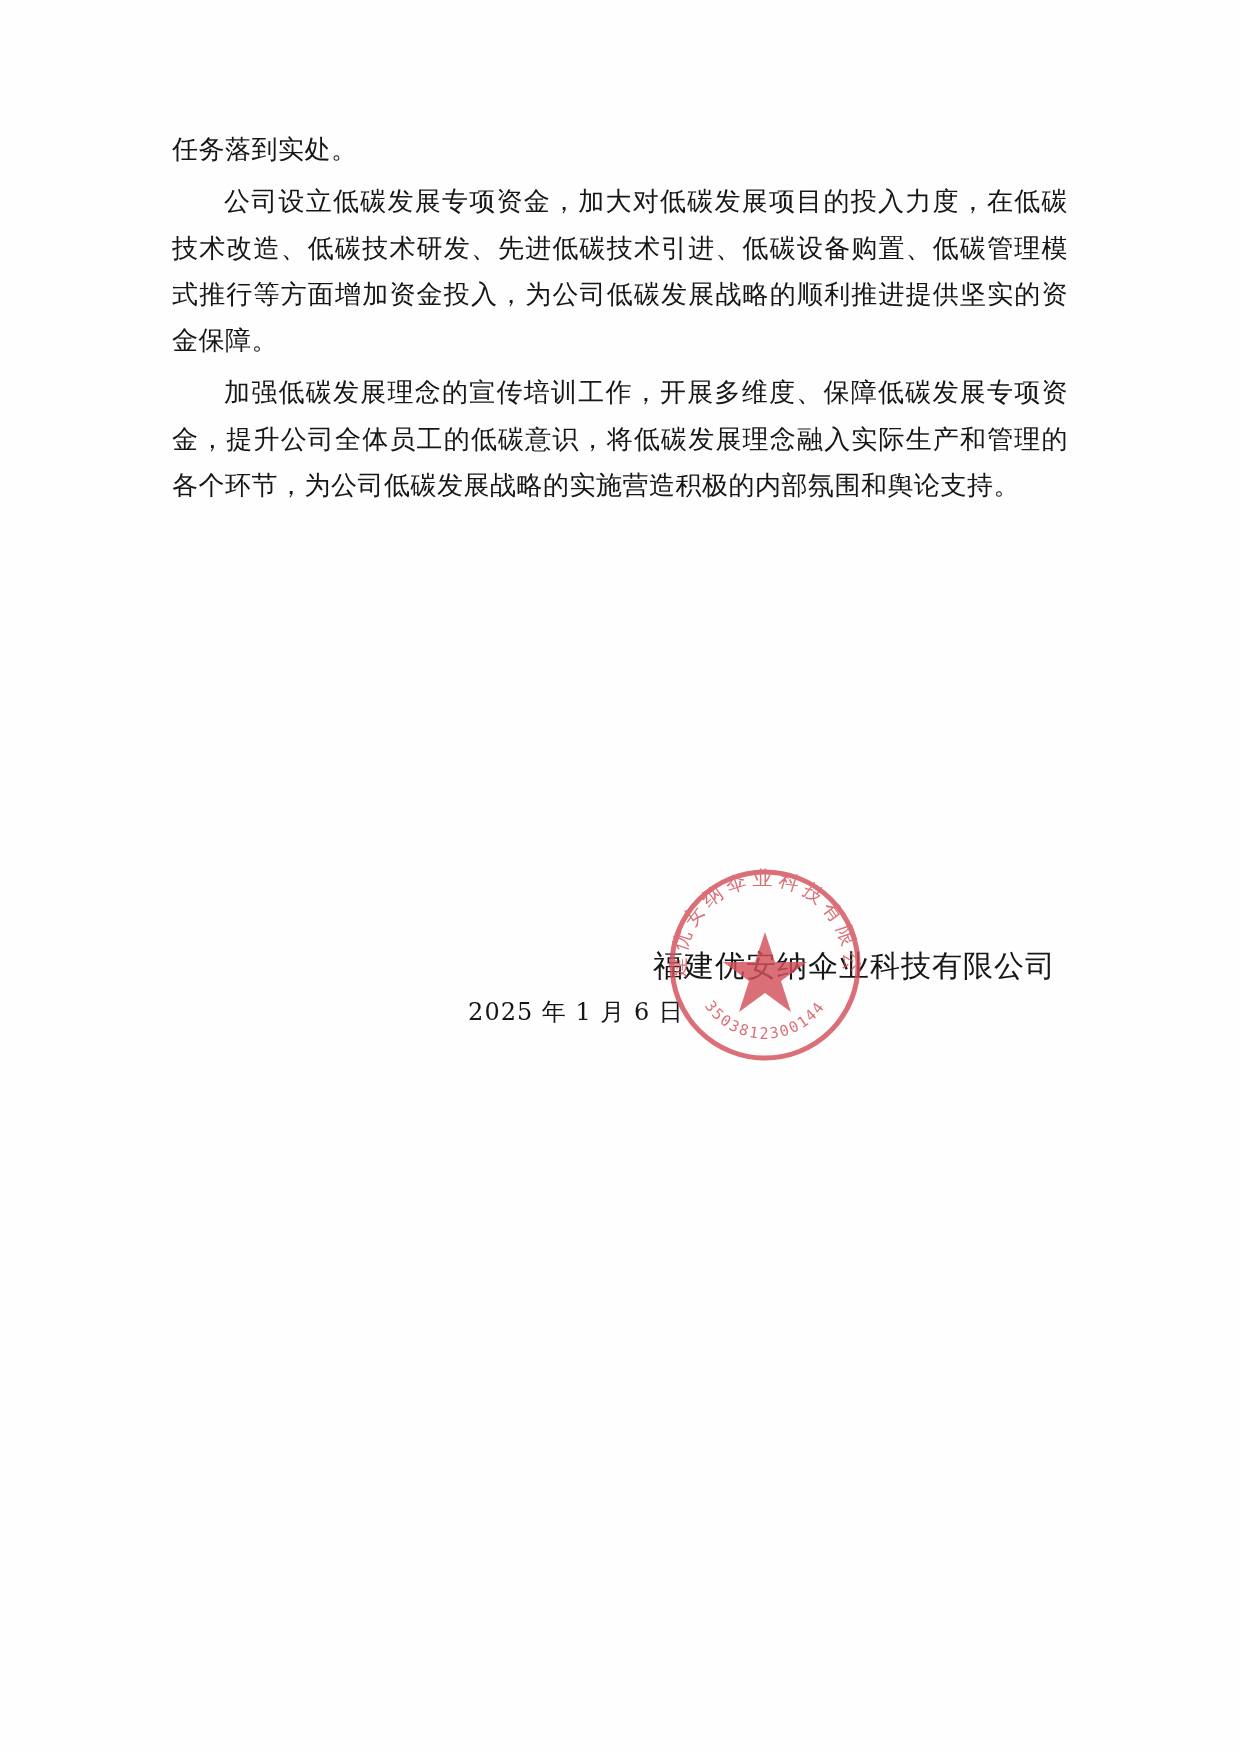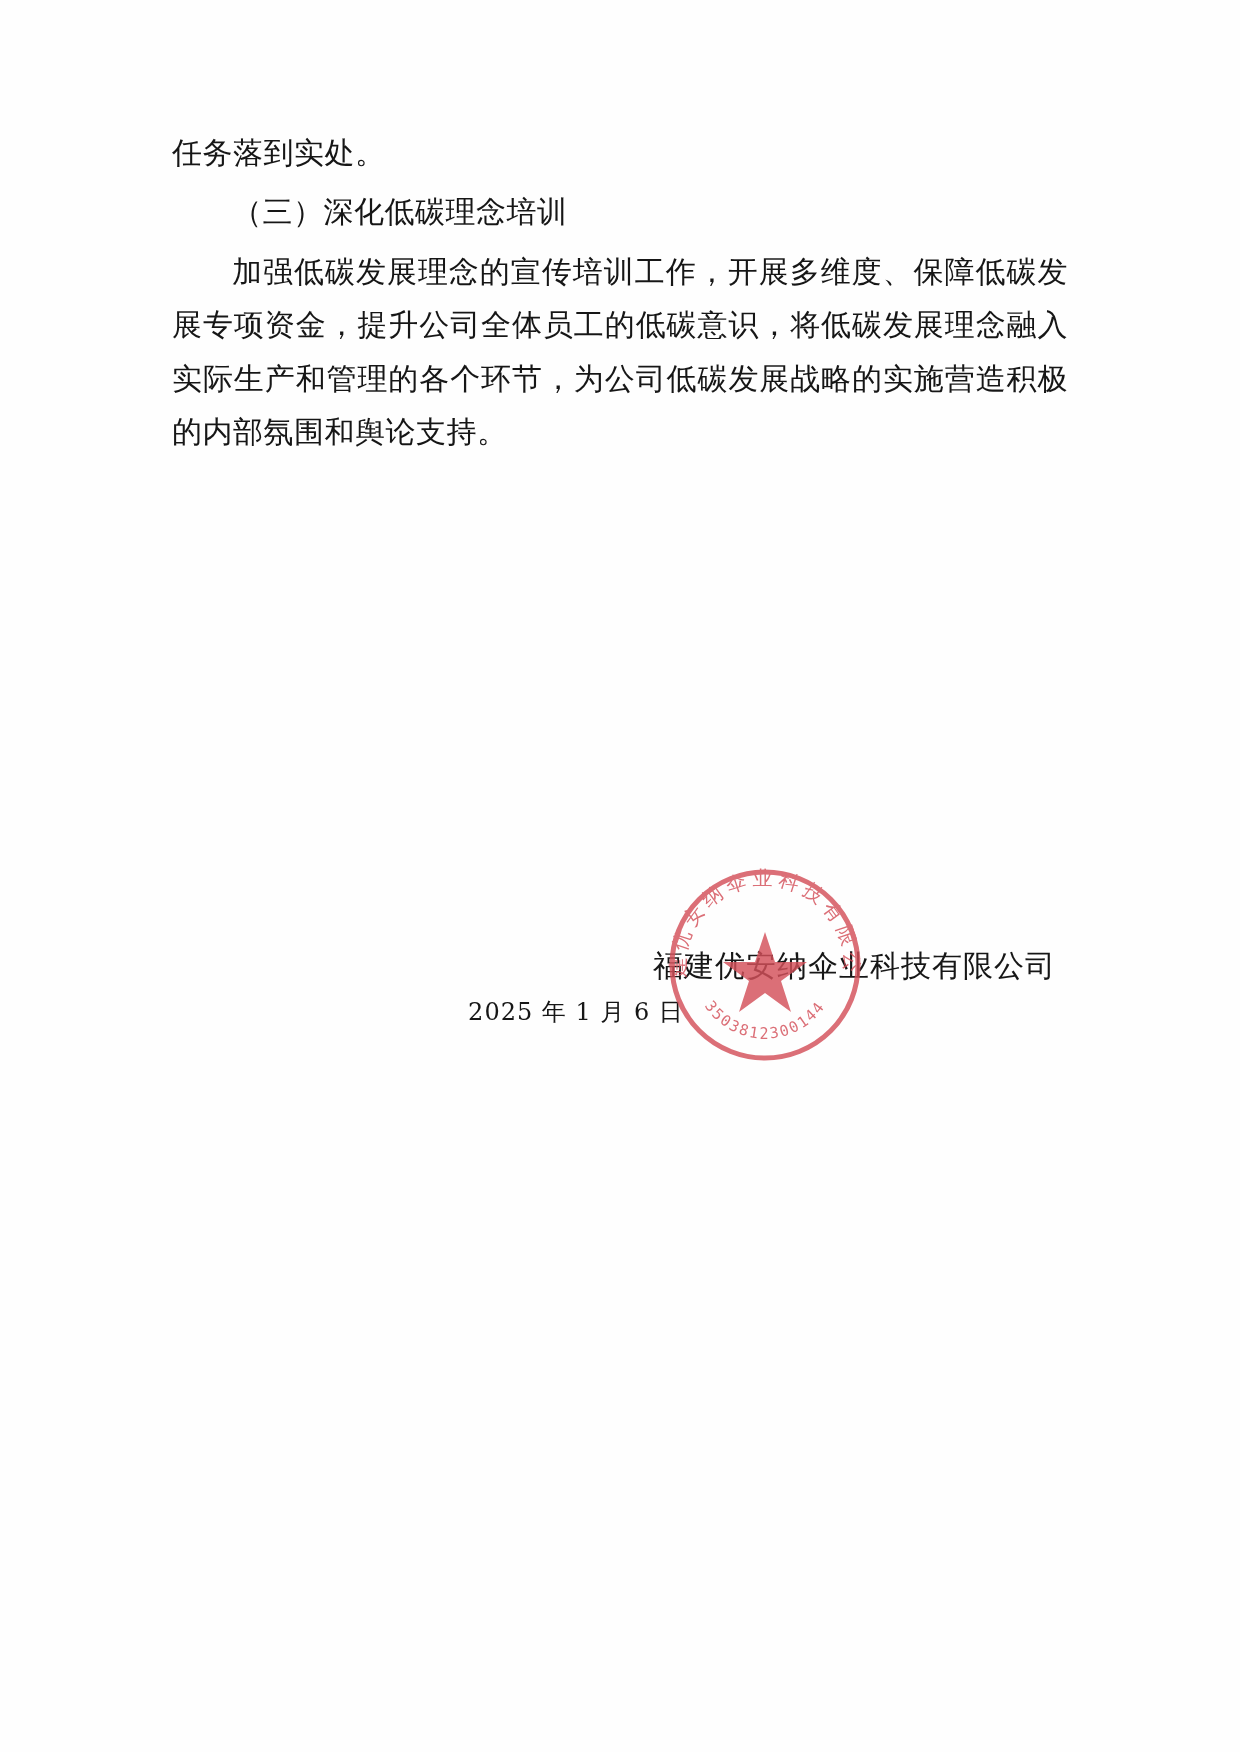--- a/index.html
+++ b/index.html
@@ -21,21 +21,21 @@
     background: #fefefe;
   }
   .content {
     position: absolute;
     left: 172px;
     top: 126px;
     width: 896px;
   }
   p {
     margin: 0 0 6px 0;
-    font-size: 30px;
+    font-size: 26px;
     line-height: 1.78;
     letter-spacing: 0.5px;
     text-align: justify;
     text-justify: inter-ideograph;
     color: #161616;
   }
   p.indent {
     text-indent: 2em;
   }
   .sign-block {
@@ -72,21 +72,21 @@
   }
   .seal svg { display: block; }
 </style>
 </head>
 <body>
 
 <div class="page">
 
   <div class="content">
     <p class="noindent">任务落到实处。</p>
-    <p class="indent">（三）深化低碳理念培训</p>
+    <p class="indent">公司设立低碳发展专项资金，加大对低碳发展项目的投入力度，在低碳技术改造、低碳技术研发、先进低碳技术引进、低碳设备购置、低碳管理模式推行等方面增加资金投入，为公司低碳发展战略的顺利推进提供坚实的资金保障。</p>
     <p class="indent">加强低碳发展理念的宣传培训工作，开展多维度、保障低碳发展专项资金，提升公司全体员工的低碳意识，将低碳发展理念融入实际生产和管理的各个环节，为公司低碳发展战略的实施营造积极的内部氛围和舆论支持。</p>
   </div>
 
   <div class="sign-block">
     <div class="sign-line">福建优安纳伞业科技有限公司</div>
     <div class="sign-date">2025 年 1 月 6 日</div>
   </div>
 
   <div class="seal">
     <svg viewBox="0 0 210 210" width="210" height="210" xmlns="http://www.w3.org/2000/svg">

